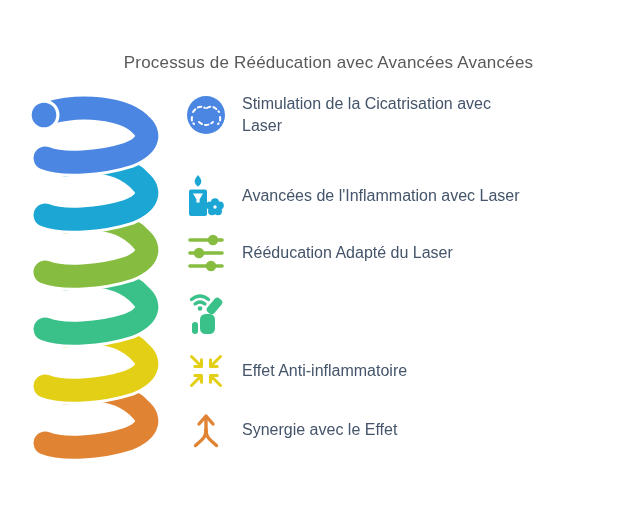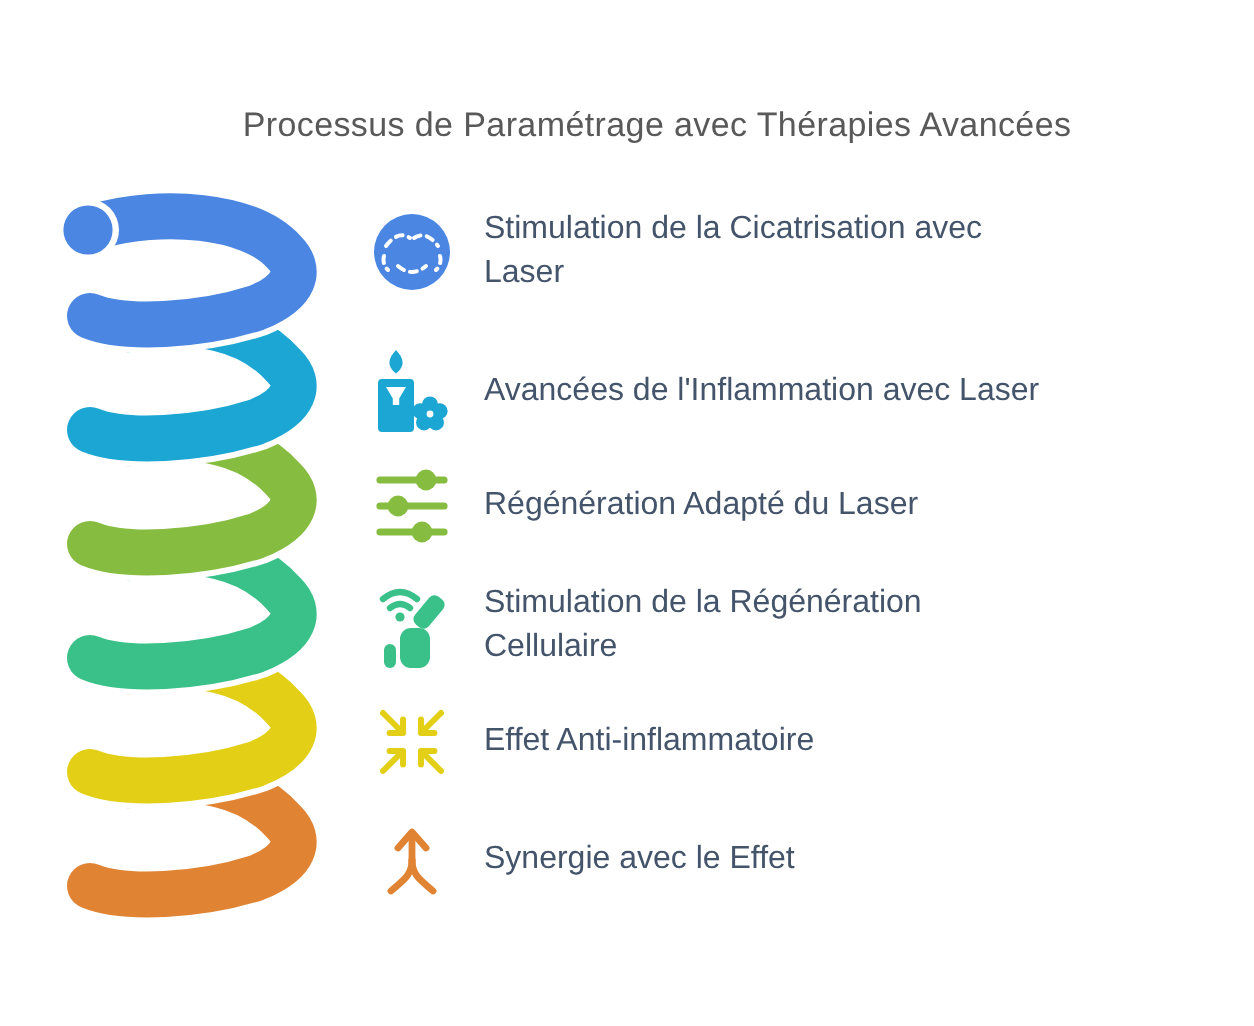--- a/index.html
+++ b/index.html
@@ -24,29 +24,29 @@
   }
   .row .icon-box{
     width:40px;min-width:40px;display:flex;
     align-items:center;justify-content:center;
   }
   .row .label{
     margin-left:16px;
     font-size:16px;line-height:22.5px;color:#44546a;
     white-space:pre-line;
   }
-  .r1{top:102px}.r2{top:172px}.r3{top:229px}
+  .r1{top:91px}.r2{top:172px}.r3{top:229px}
   .r4{top:289px}.r5{top:347px}.r6{top:406px}
 </style>
 </head>
 <body>
 
 <div class="canvas">
 
-  <div class="title">Processus de Paramétrage avec Thérapies Avancées</div>
+  <div class="title">Processus de Rééducation avec Avancées Avancées</div>
 
   <svg class="spiral" width="145" height="375" viewBox="0 0 145 375">
 
     <g transform="translate(0,288)">
       <path d="M 44 15 C 76 8, 103 14, 120 33 C 129 42, 126 53, 106 61 C 78 70, 40 72, 23 65" fill="none" stroke="#ffffff" stroke-width="29" stroke-linecap="round"></path>
       <path d="M 44 15 C 76 8, 103 14, 120 33 C 129 42, 126 53, 106 61 C 78 70, 40 72, 23 65" fill="none" stroke="#e08434" stroke-width="23" stroke-linecap="round"></path>
     </g>
     <g transform="translate(0,231)">
       <path d="M 44 15 C 76 8, 103 14, 120 33 C 129 42, 126 53, 106 61 C 78 70, 40 72, 23 65" fill="none" stroke="#ffffff" stroke-width="29" stroke-linecap="round"></path>
       <path d="M 44 15 C 76 8, 103 14, 120 33 C 129 42, 126 53, 106 61 C 78 70, 40 72, 23 65" fill="none" stroke="#e3cf16" stroke-width="23" stroke-linecap="round"></path>
@@ -116,38 +116,36 @@
           <line x1="2" y1="19" x2="34" y2="19"></line>
           <line x1="2" y1="32" x2="34" y2="32"></line>
         </g>
         <g fill="#86bd40">
           <circle cx="25" cy="6" r="5.2"></circle>
           <circle cx="11" cy="19" r="5.2"></circle>
           <circle cx="23" cy="32" r="5.2"></circle>
         </g>
       </svg>
     </span>
-    <div class="label">Régénération Adapté du Laser</div>
+    <div class="label">Rééducation Adapté du Laser</div>
   </div>
 
   <div class="row r4">
     <span class="icon-box">
       <svg width="38" height="44" viewBox="0 0 38 44">
         <g fill="none" stroke="#3ac189" stroke-width="3.2" stroke-linecap="round">
           <path d="M8 13 Q13 9 18 13"></path>
           <path d="M4.5 8.5 Q13 1.5 21.5 8.5"></path>
         </g>
         <circle cx="13" cy="17.5" r="2.3" fill="#3ac189"></circle>
         <rect x="23" y="6" width="9" height="18" rx="3.5" fill="#3ac189" transform="rotate(40 27.5 15)"></rect>
         <rect x="13" y="23" width="15" height="20" rx="5.5" fill="#3ac189"></rect>
         <rect x="5" y="31" width="6" height="12" rx="3" fill="#3ac189"></rect>
       </svg>
     </span>
-    <div class="label">Stimulation de la Régénération
-Cellulaire</div>
   </div>
 
   <div class="row r5">
     <span class="icon-box">
       <svg width="36" height="36" viewBox="0 0 36 36">
         <g fill="none" stroke="#e3cf16" stroke-width="3" stroke-linecap="round" stroke-linejoin="round">
           <path d="M3.5 3.5 L13.5 13.5 M13.5 13.5 L13.5 6.8 M13.5 13.5 L6.8 13.5"></path>
           <path d="M32.5 3.5 L22.5 13.5 M22.5 13.5 L22.5 6.8 M22.5 13.5 L29.2 13.5"></path>
           <path d="M3.5 32.5 L13.5 22.5 M13.5 22.5 L6.8 22.5 M13.5 22.5 L13.5 29.2"></path>
           <path d="M32.5 32.5 L22.5 22.5 M22.5 22.5 L29.2 22.5 M22.5 22.5 L22.5 29.2"></path>

